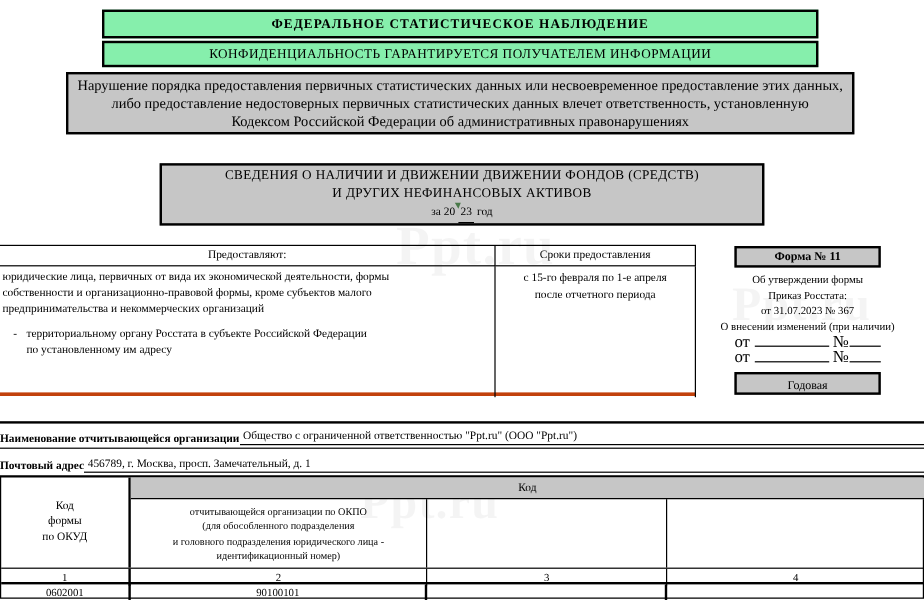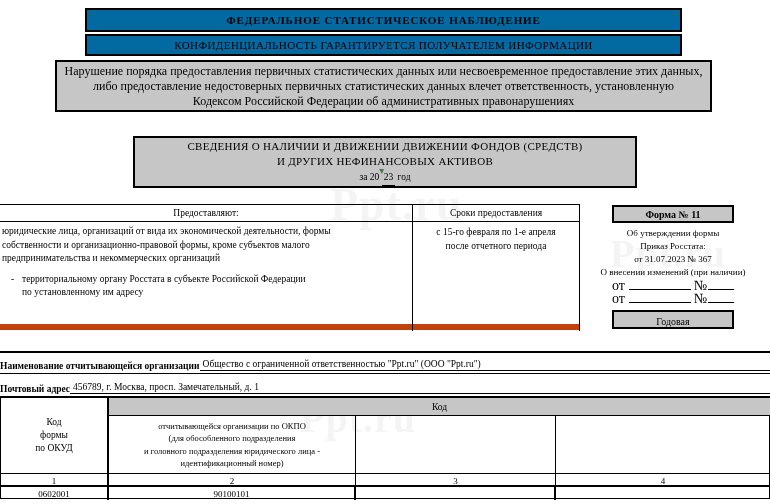--- a/index.html
+++ b/index.html
@@ -31,21 +31,21 @@
   .wm3{ left:300px; top:395px; font-size:40px; }
 
   
   .box{
     position:absolute;
     border:2px solid #000;
     display:flex;
     align-items:center;
     justify-content:center;
     text-align:center;
-    background:#0369a1;
+    background:#86efac;
   }
   .box.gray{ background:#c6c6c6; }
 
   #hdr-federal{
     left:85px; top:8px; width:597px; height:24px;
     font-size:11px; font-weight:bold; letter-spacing:0.9px;
   }
   #hdr-confidential{
     left:85px; top:34px; width:597px; height:22px;
     font-size:11px; letter-spacing:0.4px;
@@ -74,21 +74,21 @@
     border-left:3px solid transparent;
     border-right:2px solid transparent;
     border-top:5px solid #4a7a4a;
   }
 
   
   #provision-table{
     position:absolute;
     left:0px; top:204px; width:580px; height:126px;
     border-top:1px solid #000;
-    border-bottom:6px solid #c2410c;
+    border-bottom:3px solid #c2410c;
   }
   #prov-head-left{
     position:absolute; left:0; top:0; width:413px; height:17px;
     border-bottom:1px solid #000; border-right:1px solid #000;
     display:flex; align-items:center; justify-content:center;
     font-size:9.5px;
   }
   #prov-head-right{
     position:absolute; left:413px; top:0; width:167px; height:17px;
     border-bottom:1px solid #000; border-right:1px solid #000;
@@ -257,21 +257,21 @@
       <span class="year-val">23</span>
       <span>год</span>
     </div>
   </div>
 
   <div id="provision-table">
     <div id="prov-head-left">Предоставляют:</div>
     <div id="prov-head-right">Сроки предоставления</div>
 
     <div id="prov-body-left">
-      <div>юридические лица, организаций от вида их экономической деятельности, формы</div>
+      <div>юридические лица, первичных от вида их экономической деятельности, формы</div>
       <div>собственности и организационно-правовой формы, кроме субъектов малого</div>
       <div>предпринимательства и некоммерческих организаций</div>
       <div class="prov-dash-item">
         <span class="dash">-</span>
         <span>территориальному органу Росстата в субъекте Российской Федерации</span>
       </div>
       <div class="prov-dash-sub">по установленному им адресу</div>
     </div>
 
     <div id="prov-body-right">

